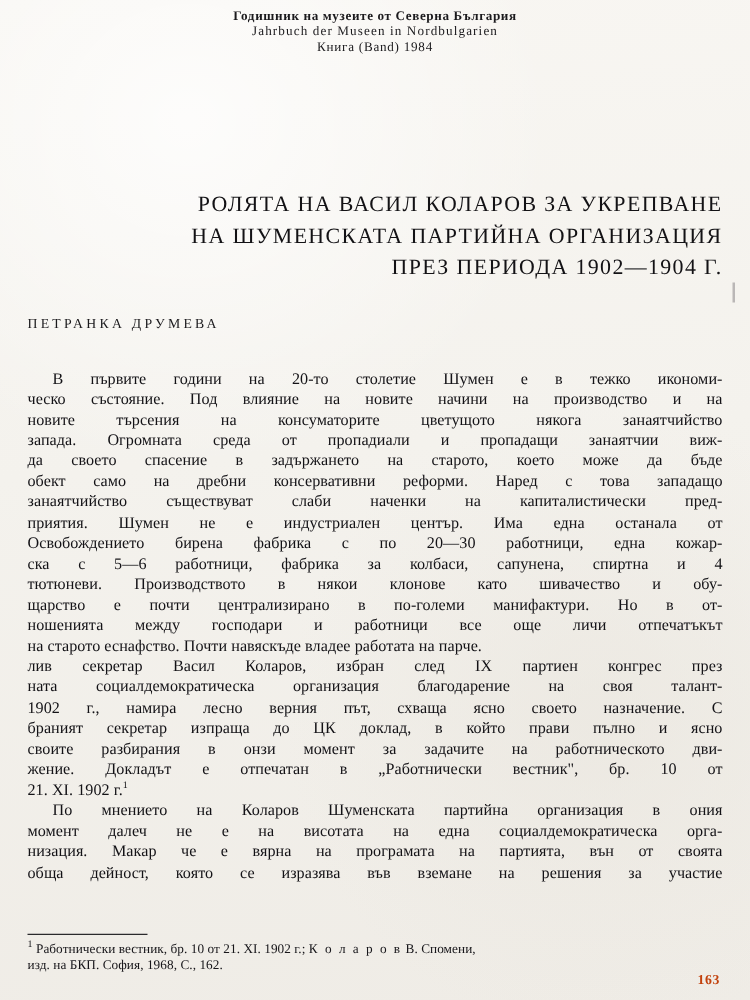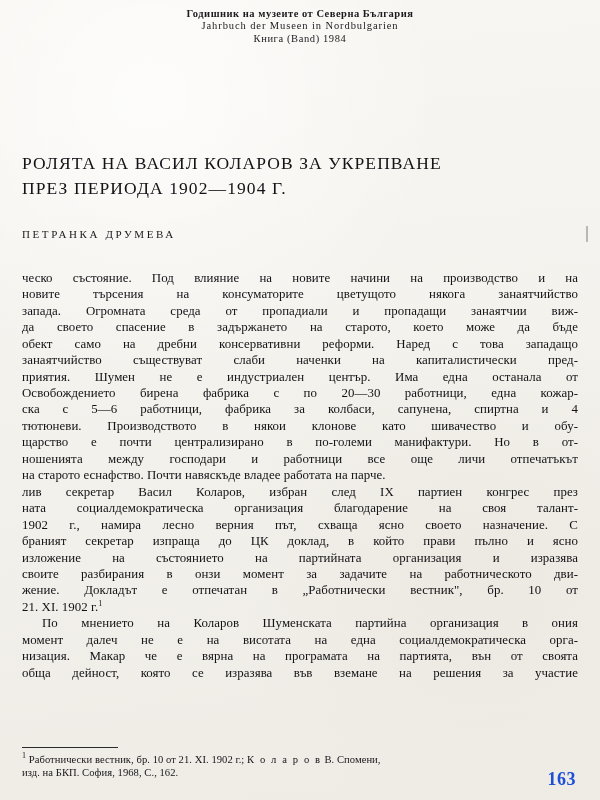--- a/index.html
+++ b/index.html
@@ -47,21 +47,21 @@
     color: #1b1a1d;
     white-space: nowrap;
   }
   .runhead .rh-1 { font-weight: 700; letter-spacing: 0.5px; }
   .runhead .rh-2 { letter-spacing: 0.9px; }
   .runhead .rh-3 { letter-spacing: 0.6px; font-family: Liberation Serif, serif; }
 
   
   .title-block {
     margin-top: 106px;
-    text-align: left;
+    text-align: right;
   }
   .title-line {
     font-size: 17.5px;
     font-weight: 400;
     letter-spacing: 1.1px;
     line-height: 1.42;
     color: #131215;
     white-space: nowrap;
   }
 
@@ -123,24 +123,24 @@
     letter-spacing: 0.05px;
     color: #17161a;
     white-space: nowrap;
   }
   .fn-line .sp { letter-spacing: 1.6px; }
 
   .folio {
     position: absolute;
     right: 24px;
     bottom: 10px;
-    font-size: 18px;
+    font-size: 11px;
     font-weight: 700;
     letter-spacing: 0.5px;
-    color: #1d4ed8;
+    color: #c2410c;
   }
 
   .margin-artifact {
     position: absolute;
     right: 12px;
     top: 226px;
     width: 2px;
     height: 16px;
     background: rgba(90,88,92,0.38);
   }
@@ -153,28 +153,32 @@
 <div class="sheet">
 
   <div class="runhead">
     <div class="rh-line rh-1">Годишник на музеите от Северна България</div>
     <div class="rh-line rh-2">Jahrbuch der Museen in Nordbulgarien</div>
     <div class="rh-line rh-3">Книга (Band) 1984</div>
   </div>
 
   <div class="title-block">
     <div class="title-line">РОЛЯТА НА ВАСИЛ КОЛАРОВ ЗА УКРЕПВАНЕ</div>
+    <div class="title-line">НА ШУМЕНСКАТА ПАРТИЙНА ОРГАНИЗАЦИЯ</div>
     <div class="title-line">ПРЕЗ ПЕРИОДА 1902—1904 Г.</div>
   </div>
 
   <div class="author">ПЕТРАНКА ДРУМЕВА</div>
 
   <div class="body-text">
 
     <div>
+      <div class="para-line indent">
+          <span class="just">В първите години на 20-то столетие Шумен е в тежко икономи-</span>
+        </div>
       <div class="para-line">
           <span class="just">ческо състояние. Под влияние на новите начини на производство и на</span>
         </div>
       <div class="para-line">
           <span class="just">новите търсения на консуматорите цветущото някога занаятчийство</span>
         </div>
       <div class="para-line">
           <span class="just">запада. Огромната среда от пропадиали и пропадащи занаятчии виж-</span>
         </div>
       <div class="para-line">
@@ -214,23 +218,20 @@
           <span class="just">лив секретар Васил Коларов, избран след IX партиен конгрес през</span>
         </div>
       <div class="para-line">
           <span class="just">ната социалдемократическа организация благодарение на своя талант-</span>
         </div>
       <div class="para-line">
           <span class="just">1902 г., намира лесно верния път, схваща ясно своето назначение. С</span>
         </div>
       <div class="para-line">
           <span class="just">браният секретар изпраща до ЦК доклад, в който прави пълно и ясно</span>
-        </div>
-      <div class="para-line">
-          <span class="just">изложение на състоянието на партийната организация и изразява</span>
         </div>
       <div class="para-line">
           <span class="just">своите разбирания в онзи момент за задачите на работническото дви-</span>
         </div>
       <div class="para-line">
           <span class="just">жение. Докладът е отпечатан в „Работнически вестник", бр. 10 от</span>
         </div>
       <div class="para-line lastline">
           <span class="just"><span>21. XI. 1902 г.</span><span class="sup">1</span></span>
         </div>

